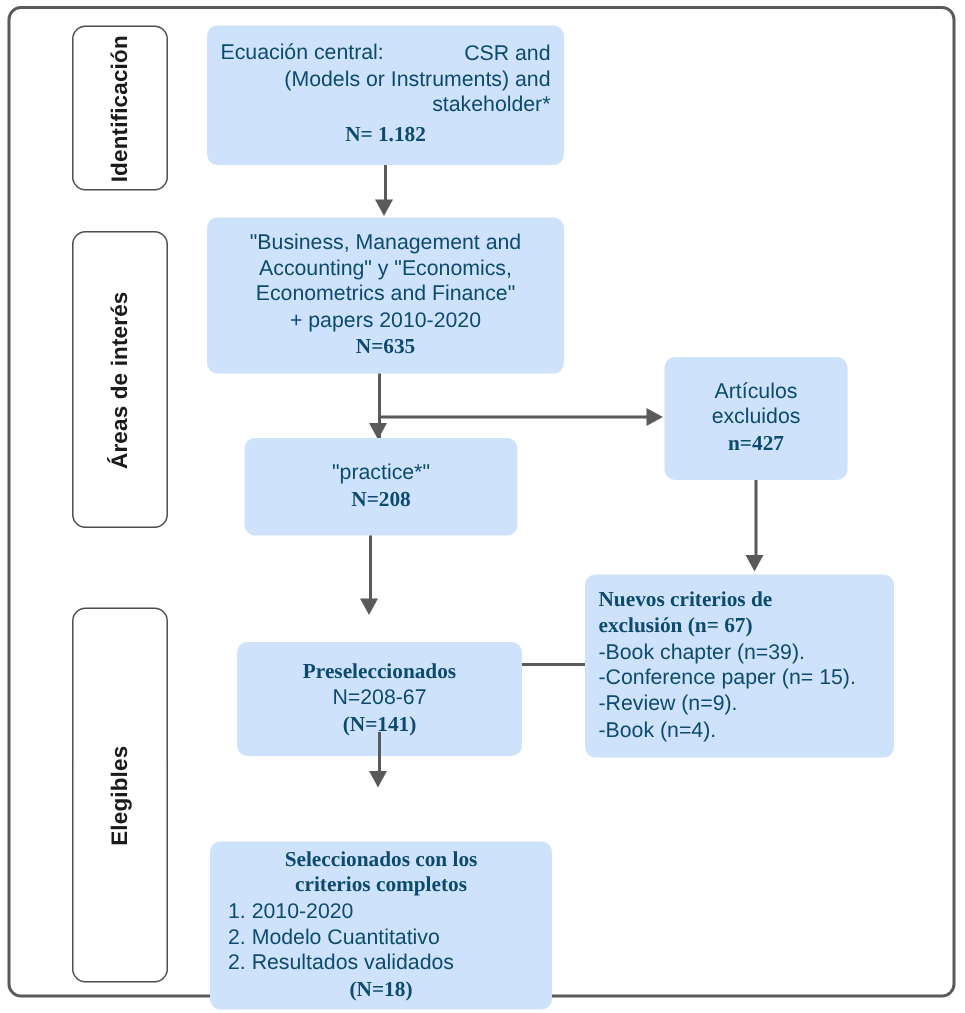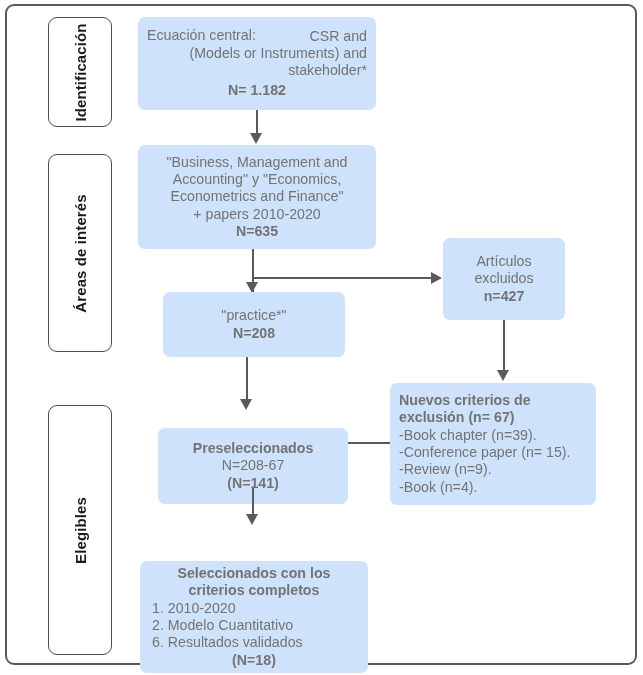--- a/index.html
+++ b/index.html
@@ -40,31 +40,31 @@
     color:#1b1b1b;
     letter-spacing:.1px;
   }
 
   
   .box{
     position:absolute;
     background:#cfe2fb;
     border-radius:7px;
     box-sizing:border-box;
-    color:#737373;
+    color:#0c4a6e;
     font-size:14.2px;
     line-height:1.22;
     display:flex;
     flex-direction:column;
     justify-content:center;
   }
   .box .ln{display:block;}
   .c{text-align:center;}
   .l{text-align:left;}
-  .b{font-weight:bold;}
+  .b{font-weight:bold;font-family:Liberation Serif, serif;}
   .i{text-align:right;}
   .pad{padding:0 9px;}
 
   
   .vline,.hline{position:absolute;background:#5a5a5a;}
   .vline{width:2px;}
   .hline{height:2px;}
 
   .arrow-d,.arrow-l,.arrow-r{position:absolute;width:0;height:0;}
   .arrow-d{
@@ -171,17 +171,17 @@
   </div>
 
   <div class="vline" style="left:252px;top:488px;height:32px;"></div>
   <div class="arrow-d" style="left:246px;top:514px;"></div>
 
   <div class="box" style="left:140px;top:525px;width:228px;height:112px;padding:0 12px;margin-top:36px;">
     <span class="ln b c">Seleccionados con los</span>
     <span class="ln b c">criterios completos</span>
     <span class="ln l">1. 2010-2020</span>
     <span class="ln l">2. Modelo Cuantitativo</span>
-    <span class="ln l">6. Resultados validados</span>
+    <span class="ln l">2. Resultados validados</span>
     <span class="ln b c">(N=18)</span>
   </div>
 
 </div>
 
 </body></html>

